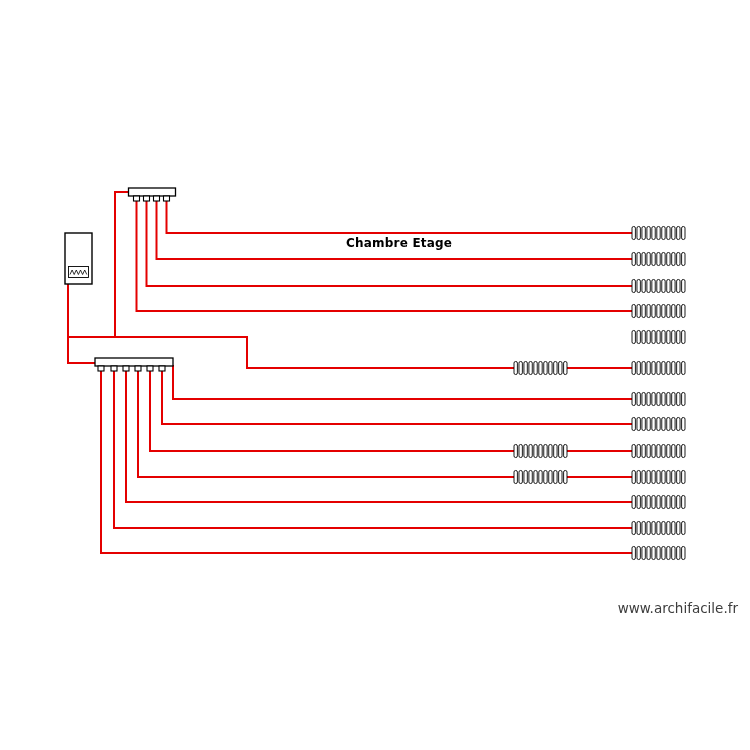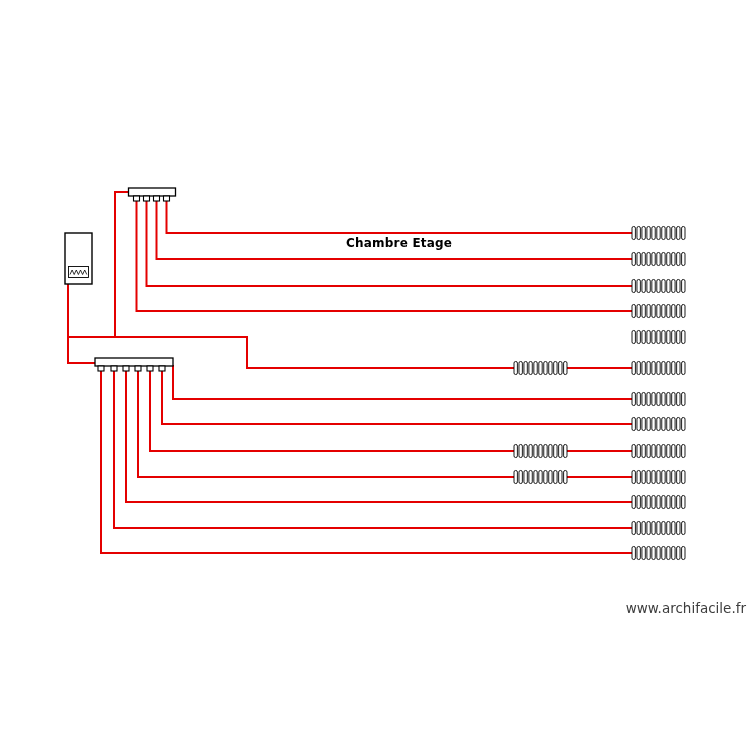--- a/index.html
+++ b/index.html
@@ -1,21 +1,21 @@
 <!DOCTYPE html>
 <html><head>
 <meta charset="utf-8">
 <style>
   html,body{margin:0;padding:0;background:#ffffff;}
   .canvas{position:relative;width:750px;height:750px;background:#ffffff;overflow:hidden;
           font-family:"DejaVu Sans","Liberation Sans",sans-serif;}
   #diagram{position:absolute;left:0;top:0;}
   .room-label{position:absolute;left:346px;top:219px;width:106px;text-align:center;
               font-size:12px;font-weight:bold;color:#000;letter-spacing:0.2px;white-space:nowrap;margin-top:17px;}
-  .watermark{position:absolute;right:4px;top:600px;font-size:13.5px;color:#3d3d3d;white-space:nowrap;}
+  .watermark{position:absolute;right:12px;top:600px;font-size:13.5px;color:#3d3d3d;white-space:nowrap;}
 </style>
 </head>
 <body>
 
 <div class="canvas">
   <svg id="diagram" width="750" height="750" viewBox="0 0 750 750">
       <polyline points="68,284 68,363 95,363" fill="none" stroke="#e40000" stroke-width="2" stroke-linejoin="miter"></polyline>
       <polyline points="68,337 247,337 247,368 632,368" fill="none" stroke="#e40000" stroke-width="2" stroke-linejoin="miter"></polyline>
       <polyline points="115,337 115,192 128.5,192" fill="none" stroke="#e40000" stroke-width="2" stroke-linejoin="miter"></polyline>
       <polyline points="166.5,196 166.5,233 632,233" fill="none" stroke="#e40000" stroke-width="2" stroke-linejoin="miter"></polyline>

